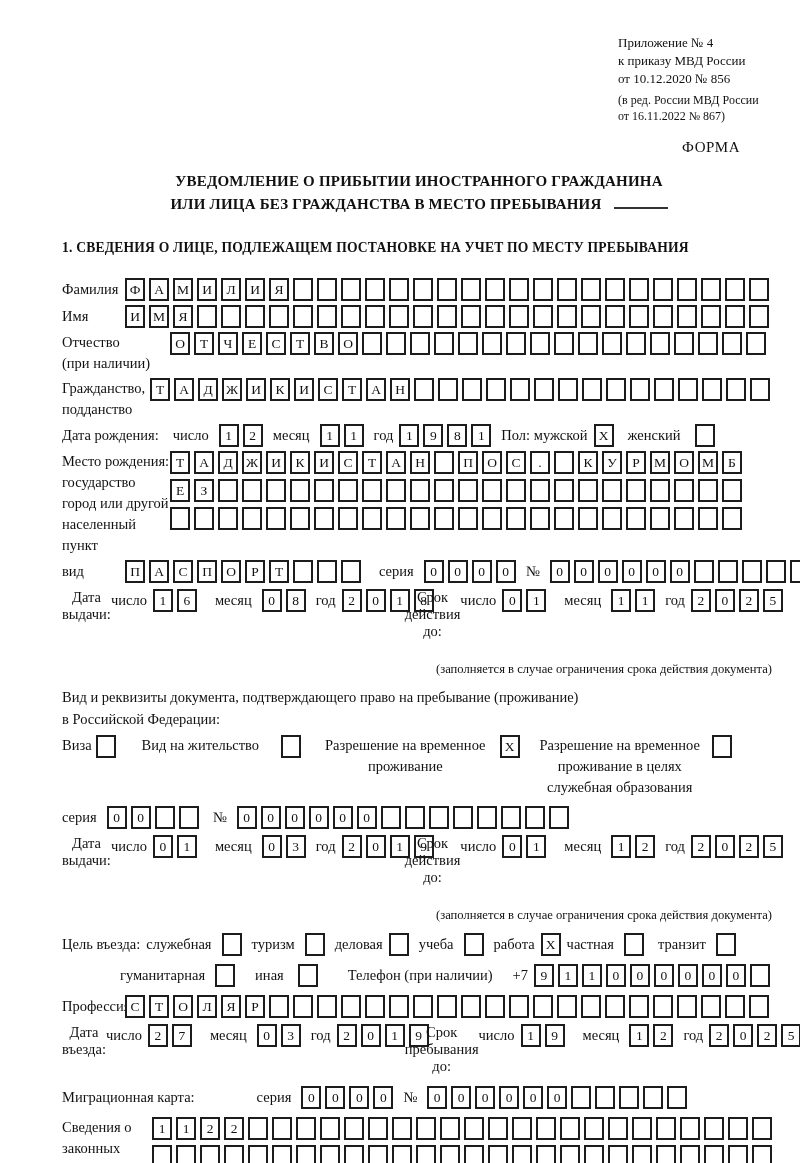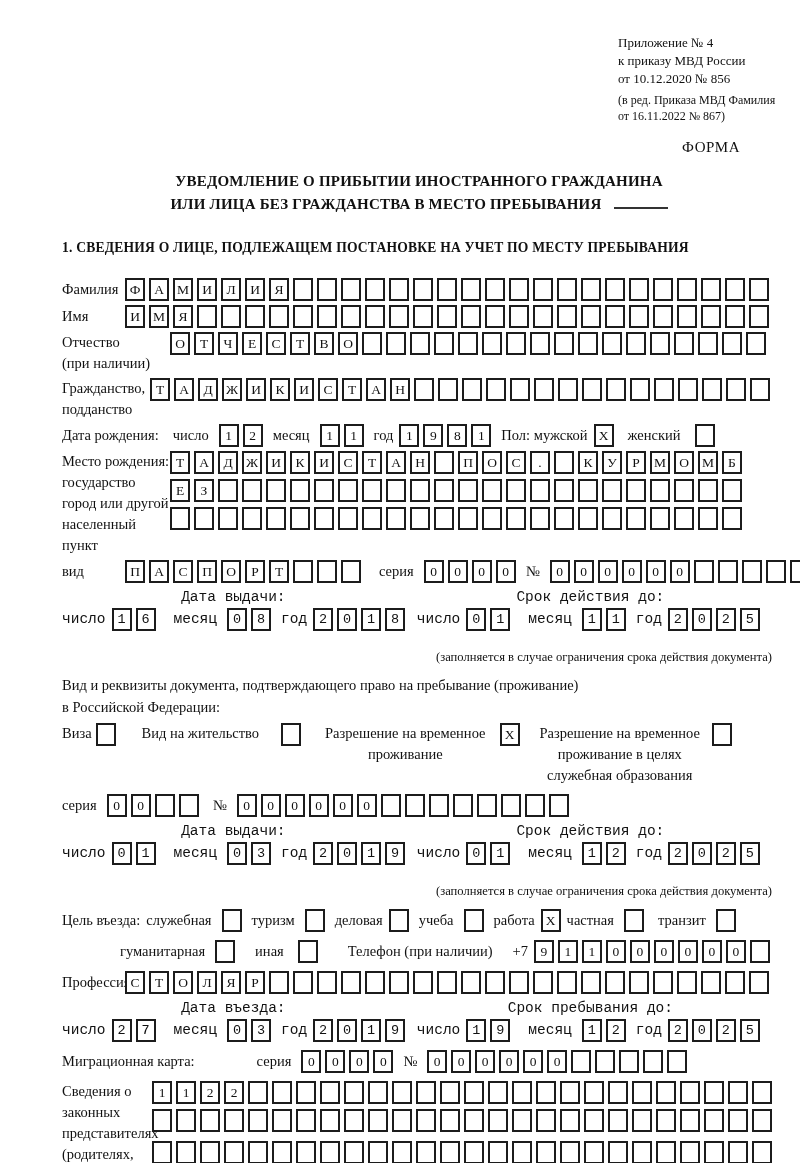--- a/index.html
+++ b/index.html
@@ -32,21 +32,21 @@
   .mt8{margin-top:8px;}
   .stack .row2{margin-top:5px;}
 
   .inline-label{font-size:14.5px;line-height:23px;}
   .ml6{margin-left:6px;} .ml10{margin-left:10px;} .ml14{margin-left:14px;}
   .ml20{margin-left:20px;} .ml30{margin-left:30px;}
 
   .doc-header{text-align:center;font-weight:bold;font-size:13.6px;margin-top:8px;}
 
   .dates{display:flex;margin-top:6px;}
-  .dcol{display:flex;flex-direction:column;font-family:Liberation Mono, monospace;}
+  .dcol{display:flex;flex-direction:row;}
   .dcol-l{width:48%;} .dcol-r{width:52%;}
   .dhead{text-align:center;font-size:14.5px;margin-bottom:3px;}
   .dline{display:flex;align-items:flex-start;}
   .note{font-size:12.6px;text-align:right;padding-right:4px;margin-top:19px;}
 
   .intro{font-size:14.5px;margin-top:10px;line-height:1.5;}
 
   .opts{display:flex;align-items:flex-start;margin-top:4px;}
   .opt-text{font-size:14.5px;line-height:1.45;}
   .opt-center{text-align:center;}
@@ -55,21 +55,21 @@
 </style>
 </head>
 <body>
 
 <div class="page">
 
   <div class="annex">
     <div>Приложение № 4</div>
     <div>к приказу МВД России</div>
     <div>от 10.12.2020 № 856</div>
-    <div class="small gap">(в ред. Приказа МВД Фамилия</div>
+    <div class="small gap">(в ред. России МВД России</div>
     <div class="small">от 16.11.2022 № 867)</div>
   </div>
 
   <div class="forma">ФОРМА</div>
 
   <div class="title">
     <span>УВЕДОМЛЕНИЕ О ПРИБЫТИИ ИНОСТРАННОГО ГРАЖДАНИНА</span><br>
     <span>ИЛИ ЛИЦА БЕЗ ГРАЖДАНСТВА В МЕСТО ПРЕБЫВАНИЯ</span><span class="title-underline"></span>
   </div>
 

